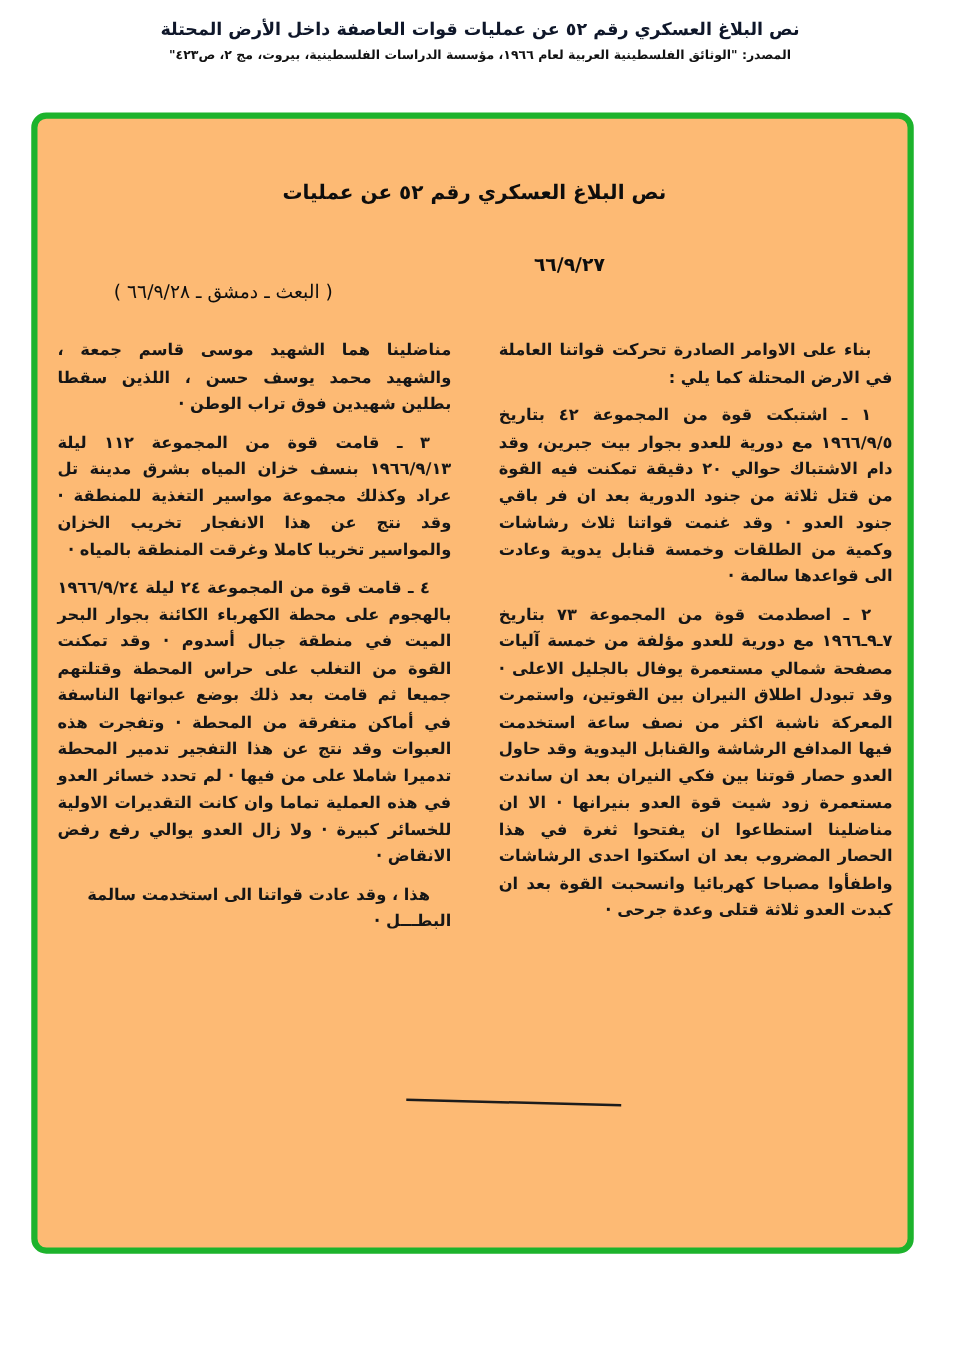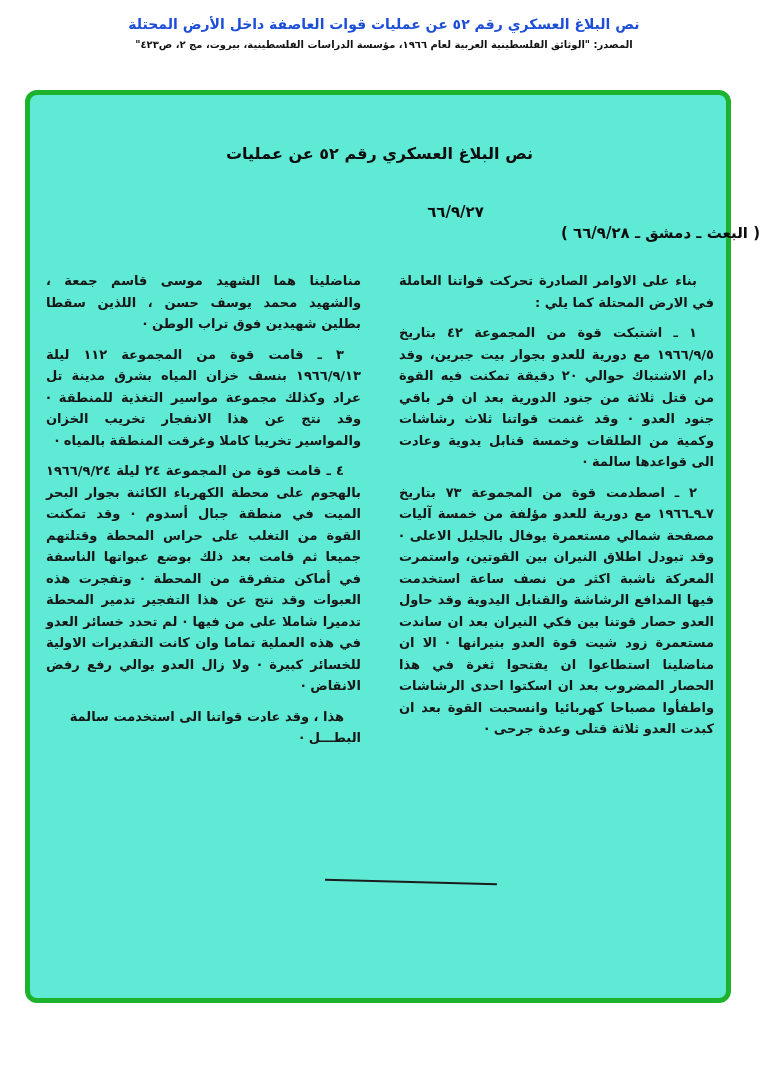--- a/index.html
+++ b/index.html
@@ -3,37 +3,37 @@
 <meta charset="utf-8">
 <style>
   html,body{margin:0;padding:0;}
   body{
     width:768px;height:1085px;position:relative;background:#ffffff;
     font-family:"DejaVu Sans", sans-serif;color:#141414;overflow:hidden;
   }
   .page-header{
     position:absolute;top:16px;left:0;width:768px;text-align:center;direction:rtl;
   }
-  .page-header-title{font-size:14px;font-weight:bold;color:#1d4ed8;letter-spacing:0;}
+  .page-header-title{font-size:14px;font-weight:bold;color:#0f172a;letter-spacing:0;}
   .page-header-source{font-size:10px;font-weight:bold;margin-top:7px;color:#111;}
 
   .doc-box{
     position:absolute;left:25px;top:90px;width:706px;height:913px;
-    border:5px solid #1db32c;border-radius:12px;background:#5eead4;
+    border:5px solid #1db32c;border-radius:12px;background:#fdba74;
     box-sizing:border-box;direction:rtl;padding:44px 12px 0 15px;
   }
   .doc-title{
     text-align:center;font-size:16px;font-weight:bold;line-height:30px;color:#0d0d0d;
   }
   .doc-date{
     text-align:center;font-size:15px;font-weight:bold;margin-top:34px;
     position:relative;left:76px;color:#0d0d0d;
   }
   .doc-attr{
-    text-align:right;font-size:15px;font-weight:bold;margin-top:3px;
+    text-align:left;font-size:15px;font-weight:normal;margin-top:3px;
     position:relative;left:46px;color:#0d0d0d;
   }
   .columns{
     display:flex;flex-direction:row;gap:23px;margin-top:28px;direction:rtl;
   }
   .col{
     width:330px;flex:0 0 330px;font-size:13px;line-height:21.5px;font-weight:bold;
     text-align:justify;color:#161616;
   }
   .col p{margin:0 0 9px 0;padding-left:15px;}

